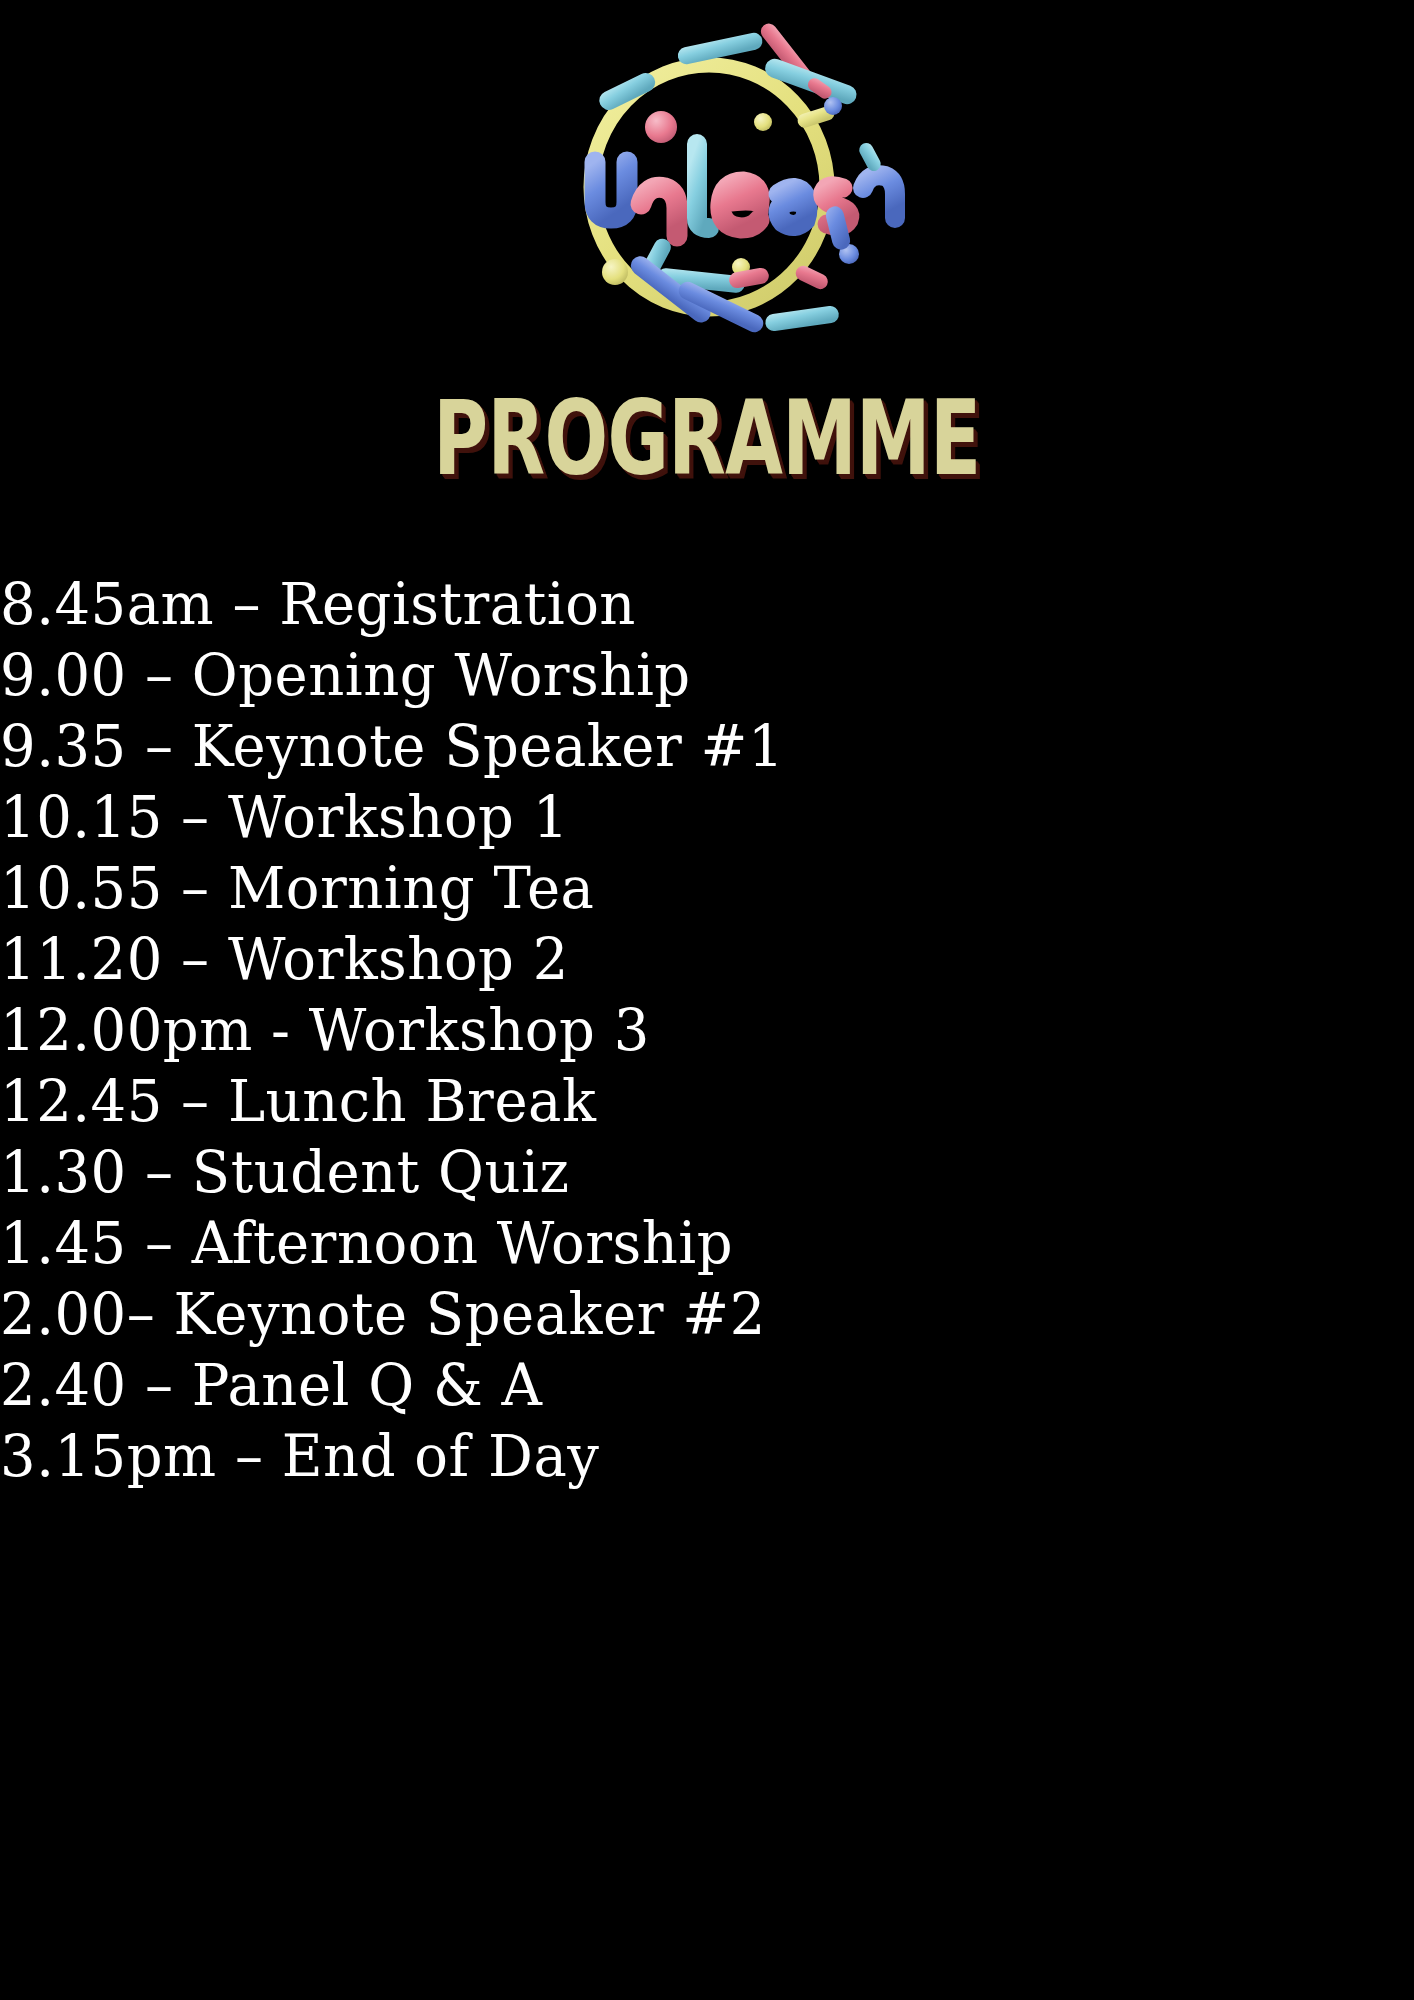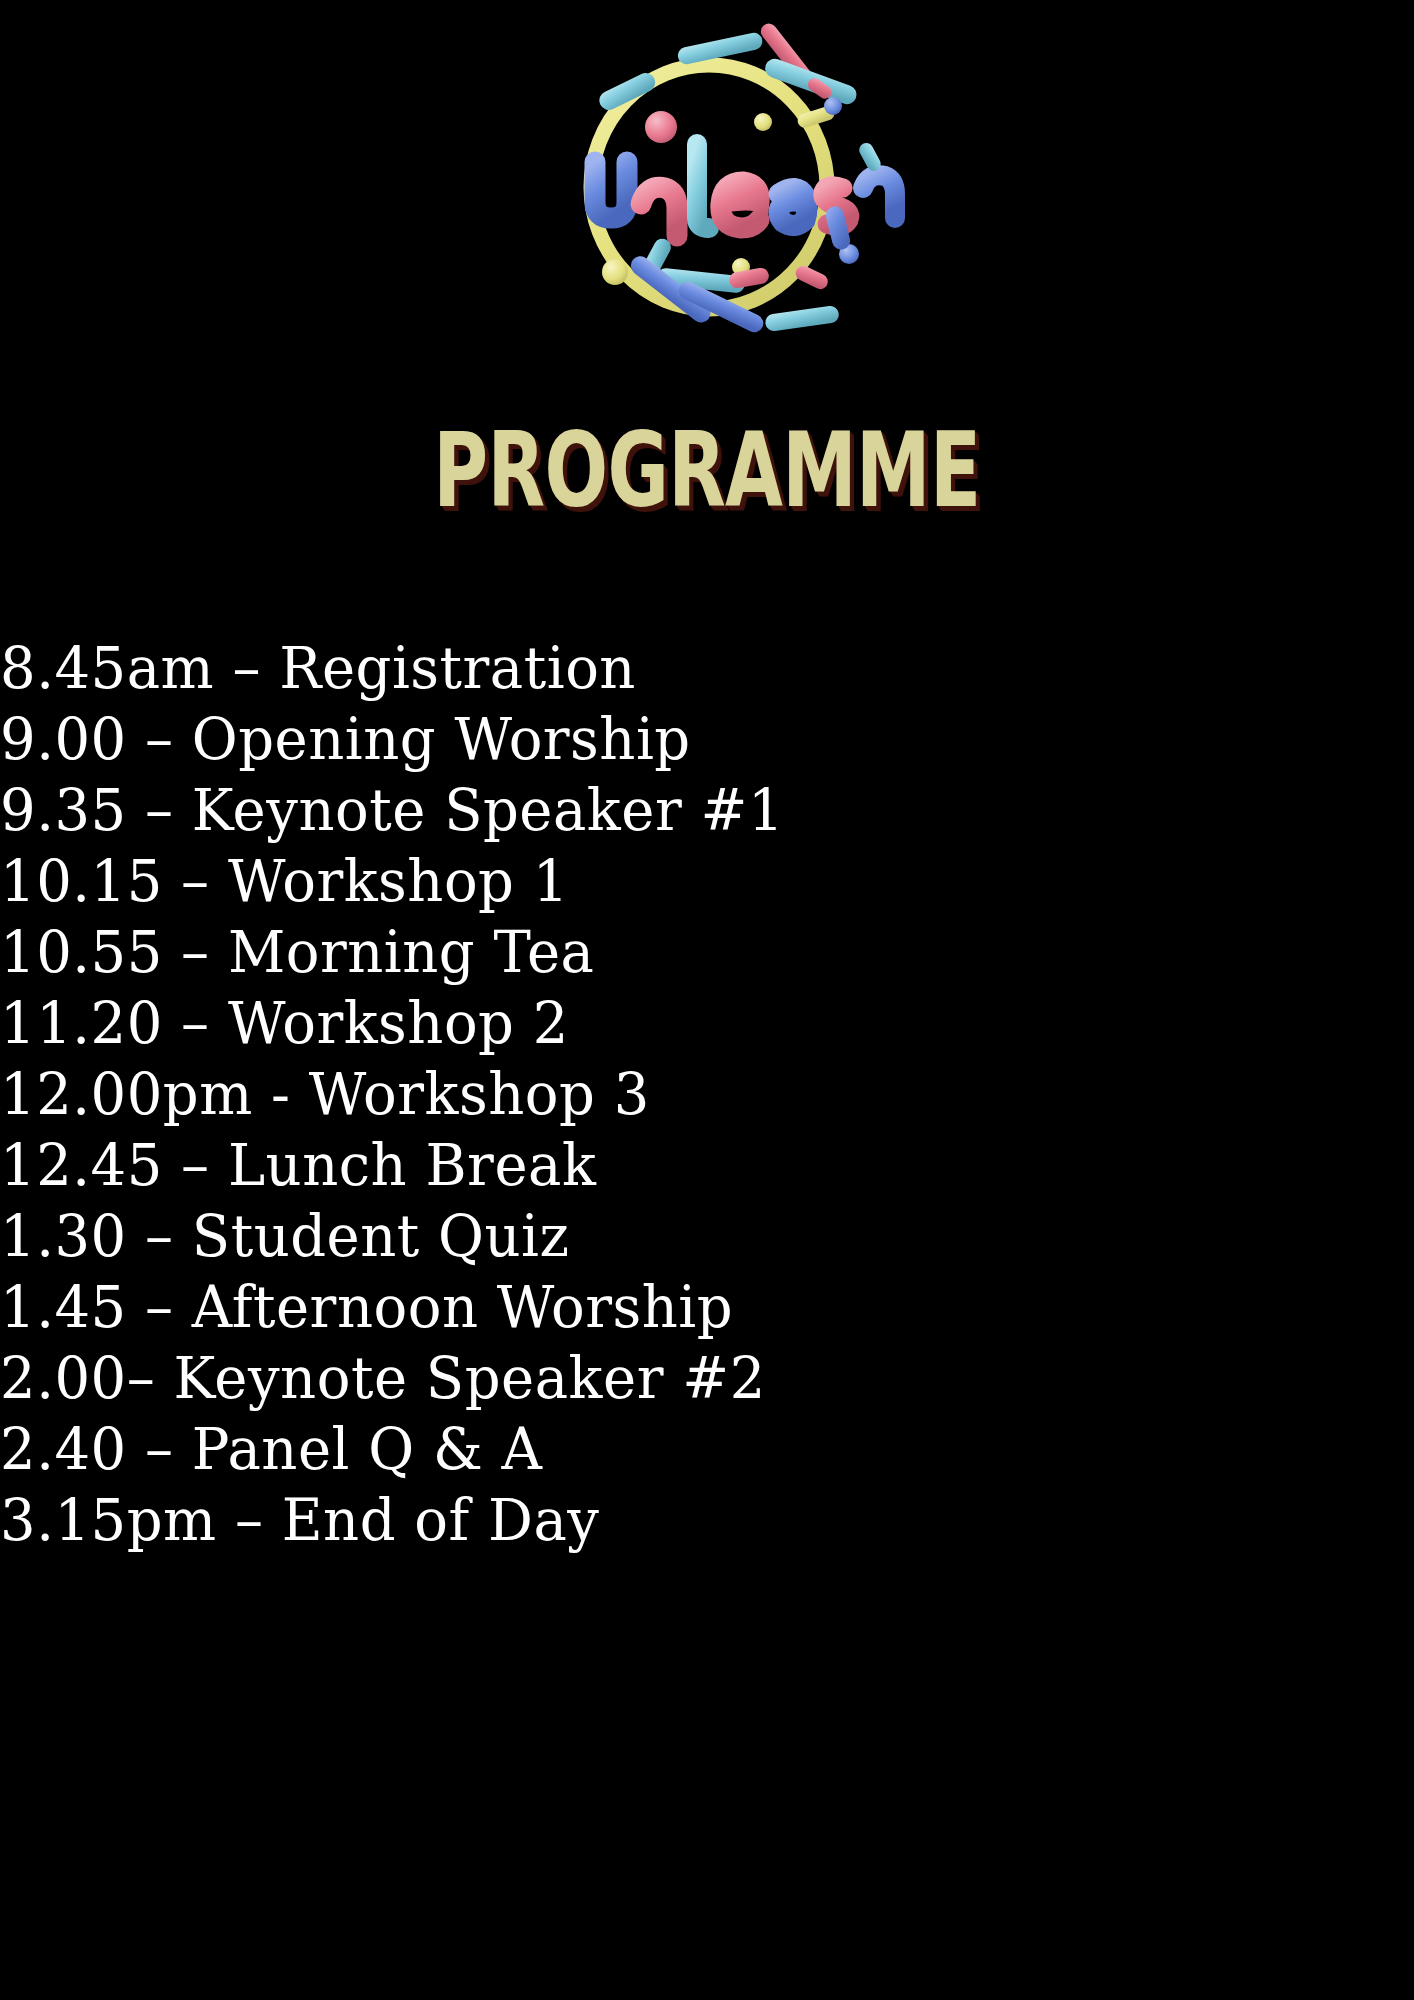--- a/index.html
+++ b/index.html
@@ -16,21 +16,20 @@
   }
 
   .poster {
     position: relative;
     width: 1414px;
     height: 2000px;
     background: #000000;
     display: flex;
     flex-direction: column;
     align-items: center;
-    gap: 32px;
   }
 
   
   .logo-wrap {
     position: relative;
     width: 420px;
     height: 330px;
     margin-top: 22px;
     flex: none;
   }

